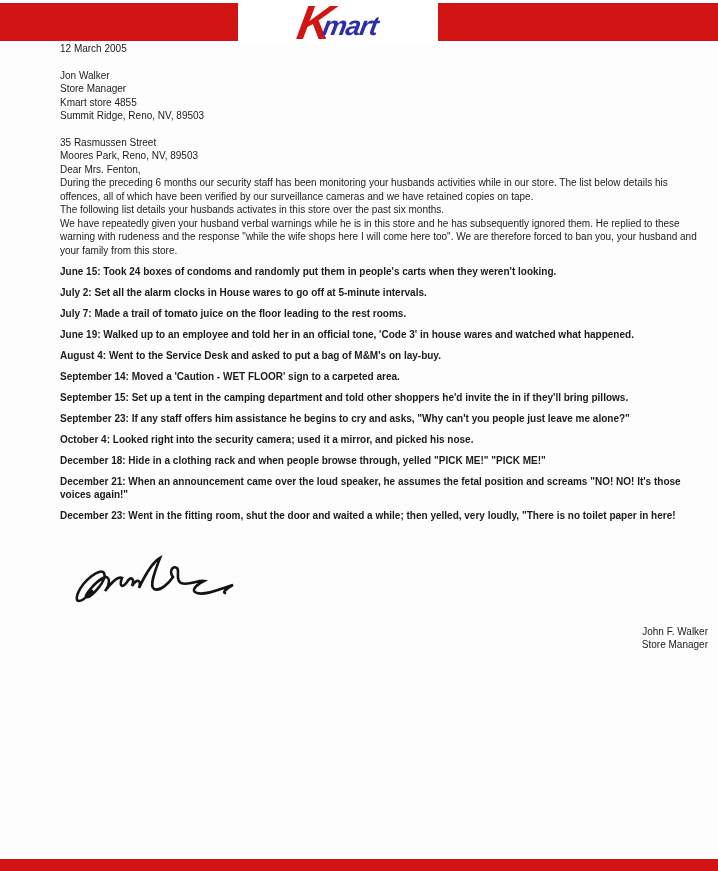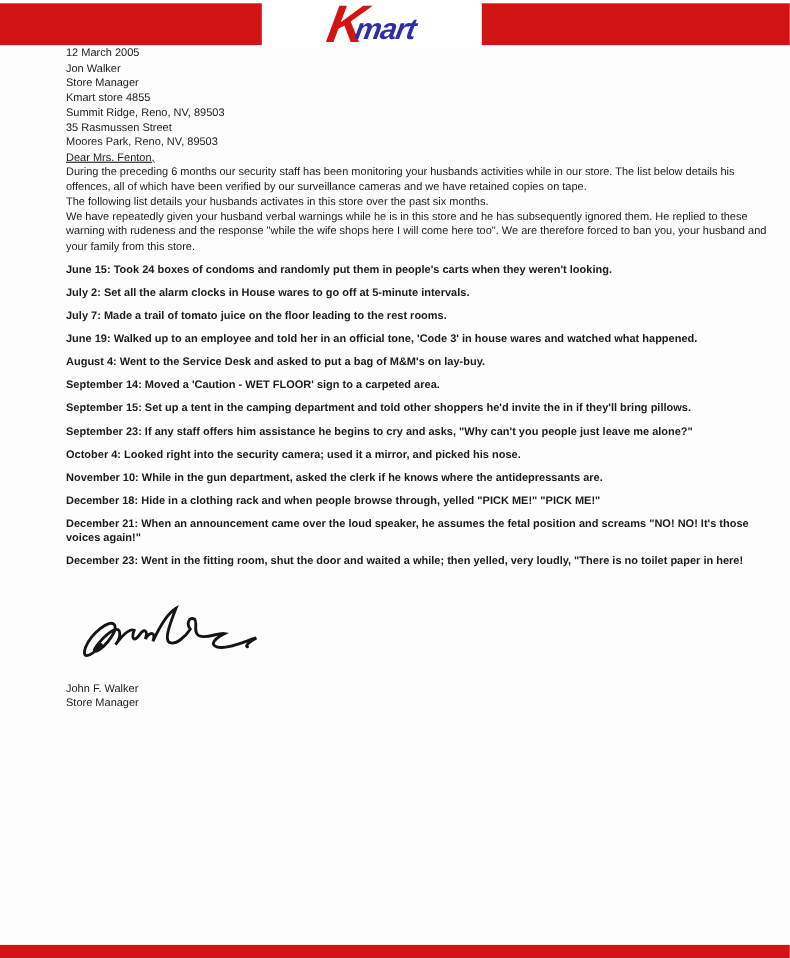--- a/index.html
+++ b/index.html
@@ -26,28 +26,28 @@
     color:#2e2ea8;transform:skewX(-10deg);letter-spacing:-1px;
     display:inline-block;margin-top:8px;
   }
   
   .letter{
     position:absolute;top:42px;left:60px;width:648px;
     font-size:10px;line-height:13.5px;
   }
   .letter p{margin:0;}
   .date{margin-top:28px;}
-  .addr-block{margin-top:0;}
-  .salutation{margin-top:13px;text-decoration:underline;}
+  .addr-block{margin-top:13px;}
+  .salutation{margin-top:13px;}
   .para{margin-top:13px;}
   .offences{margin-top:6px;}
   .offences .item{margin:7.5px 0;font-weight:bold;}
   
   .sig-wrap{margin-top:24px;margin-left:10px;height:68px;}
-  .signoff{margin-top:10px;}
+  .signoff{margin-top:10px;text-align:right;}
   
   .footer-bar{position:absolute;left:0;bottom:0;width:718px;height:12px;background:#d31414;}
 </style>
 </head>
 <body>
 
 <div class="banner">
   <div class="logo-box">
     <span class="logo-k">K</span>
     <span class="logo-mart">mart</span>
@@ -79,21 +79,20 @@
   <div class="offences">
     <p class="item">June 15: Took 24 boxes of condoms and randomly put them in people's carts when they weren't looking.</p>
     <p class="item">July 2: Set all the alarm clocks in House wares to go off at 5-minute intervals.</p>
     <p class="item">July 7: Made a trail of tomato juice on the floor leading to the rest rooms.</p>
     <p class="item">June 19: Walked up to an employee and told her in an official tone, 'Code 3' in house wares and watched what happened.</p>
     <p class="item">August 4: Went to the Service Desk and asked to put a bag of M&amp;M's on lay-buy.</p>
     <p class="item">September 14: Moved a 'Caution - WET FLOOR' sign to a carpeted area.</p>
     <p class="item">September 15: Set up a tent in the camping department and told other shoppers he'd invite the in if they'll bring pillows.</p>
     <p class="item">September 23: If any staff offers him assistance he begins to cry and asks, "Why can't you people just leave me alone?"</p>
     <p class="item">October 4: Looked right into the security camera; used it a mirror, and picked his nose.</p>
-    <p class="item">November 10: While in the gun department, asked the clerk if he knows where the antidepressants are.</p>
     <p class="item">December 18: Hide in a clothing rack and when people browse through, yelled "PICK ME!" "PICK ME!"</p>
     <p class="item">December 21: When an announcement came over the loud speaker, he assumes the fetal position and screams "NO! NO! It's those voices again!"</p>
     <p class="item">December 23: Went in the fitting room, shut the door and waited a while; then yelled, very loudly, "There is no toilet paper in here!</p>
   </div>
 
   <div class="sig-wrap">
     <svg width="185" height="68" viewBox="0 0 185 68">
       <path d="M22,44 C10,58 4,56 8,46 C13,34 30,20 34,26 C38,33 20,52 16,50
                C14,49 24,36 33,31 C41,27 40,38 35,44 C41,36 48,29 52,31
                C49,39 52,42 57,35 C61,29 65,31 62,39 C67,31 72,33 69,41

